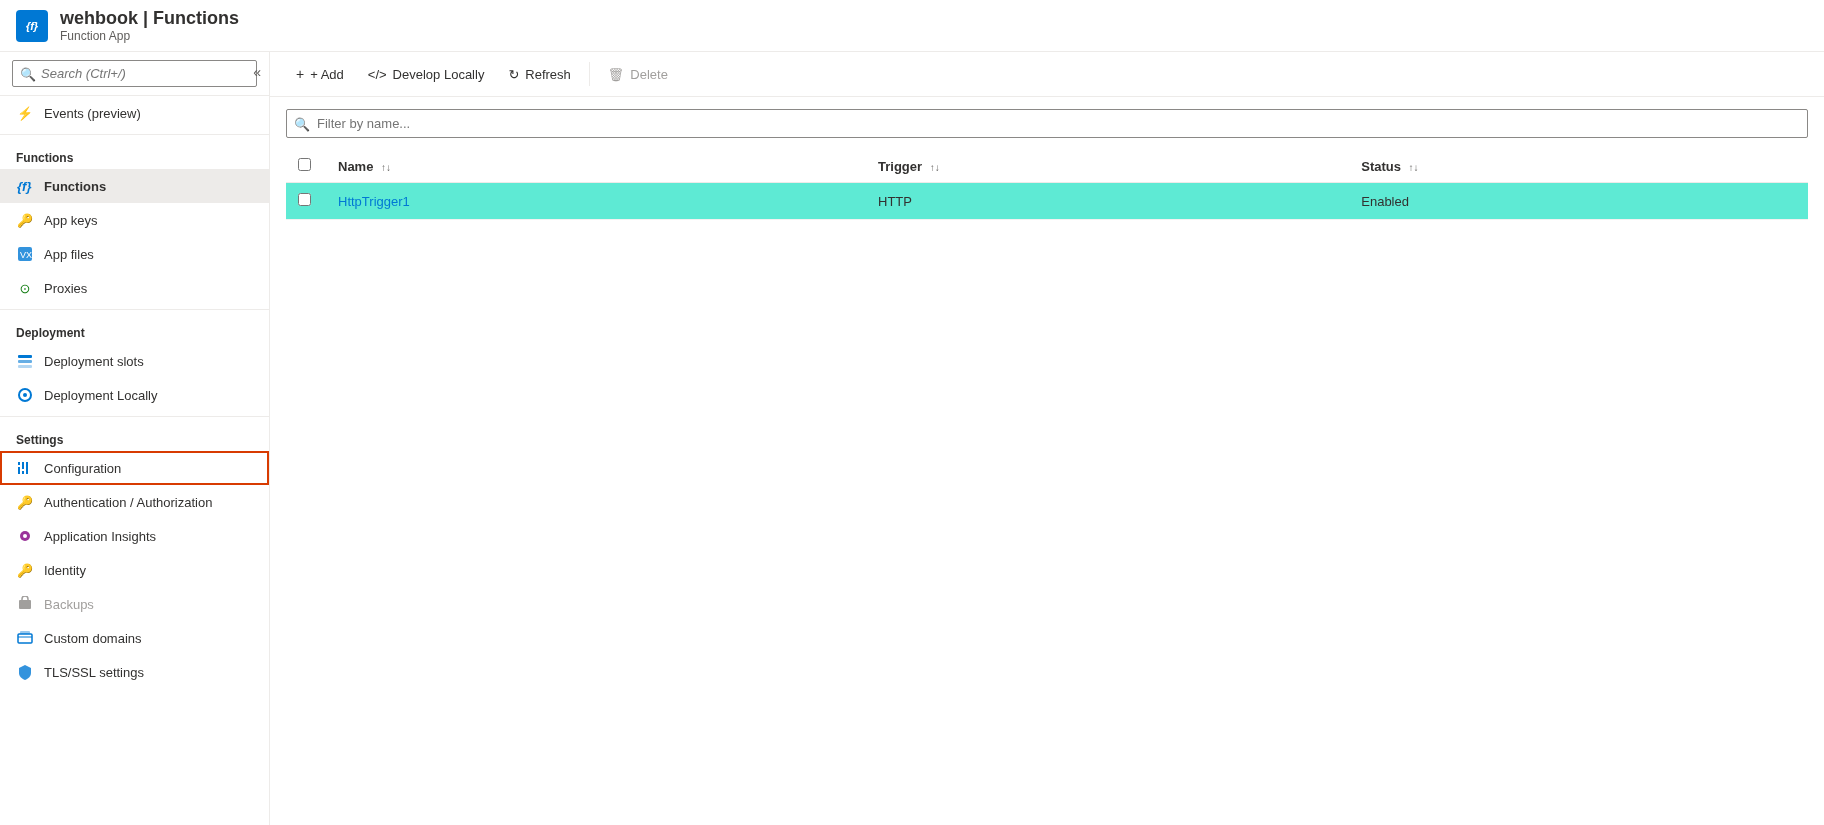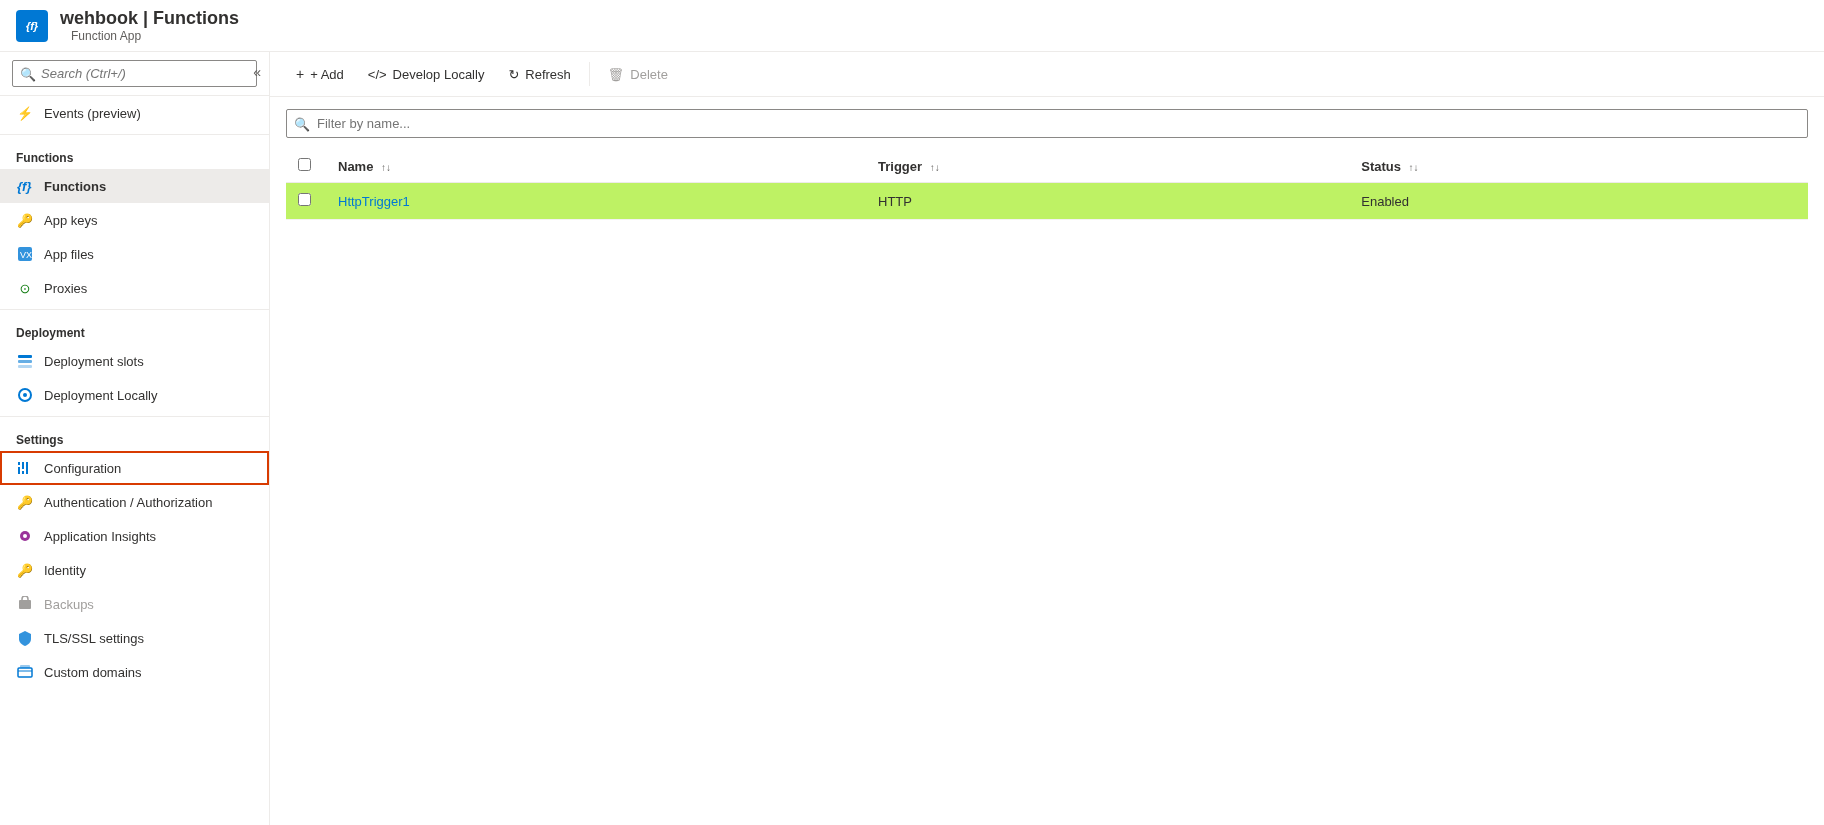--- a/index.html
+++ b/index.html
@@ -3,21 +3,21 @@
   <meta charset="utf-8">
   <style>
     * { box-sizing: border-box; margin: 0; padding: 0; }
     body { font-family: 'Segoe UI', Arial, sans-serif; font-size: 13px; color: #323130; background: #fff; display: flex; flex-direction: column; height: 100vh; overflow: hidden; }
 
     
     .header { display: flex; align-items: center; padding: 8px 16px; border-bottom: 1px solid #edebe9; background: #fff; gap: 12px; min-height: 52px; }
     .header-icon { width: 32px; height: 32px; background: #0078d4; border-radius: 4px; display: flex; align-items: center; justify-content: center; color: #fff; font-weight: bold; font-size: 14px; flex-shrink: 0; }
     .header-title { display: flex; flex-direction: column; }
     .header-title-main { font-size: 18px; font-weight: 600; color: #323130; text-align: center; }
-    .header-title-sub { font-size: 12px; color: #605e5c; margin-left: 11px; }
+    .header-title-sub { font-size: 12px; color: #605e5c; }
 
     
     .layout { display: flex; flex: 1; overflow: hidden; }
 
     
     .sidebar { width: 270px; border-right: 1px solid #edebe9; background: #fff; overflow-y: auto; flex-shrink: 0; position: relative; }
     .sidebar-search { padding: 8px 12px; border-bottom: 1px solid #edebe9; }
     .sidebar-search input { width: 100%; border: 1px solid #8a8886; border-radius: 2px; padding: 5px 8px 5px 28px; font-size: 13px; color: #323130; outline: none; font-style: italic; }
     .sidebar-search-wrap { position: relative; }
     .sidebar-search-wrap .search-icon { position: absolute; left: 8px; top: 50%; transform: translateY(-50%); color: #605e5c; font-size: 13px; }
@@ -204,37 +204,37 @@
       <span class="sidebar-icon icon-backups">
         <svg width="16" height="16" viewBox="0 0 16 16">
             <rect x="2" y="4" width="12" height="9" rx="1" fill="#a19f9d"></rect>
             <path d="M5 4V3a3 3 0 016 0v1" stroke="#a19f9d" stroke-width="1.5" fill="none"></path>
           </svg>
       </span>
       <span>Backups</span>
     </div>
 
     <div class="sidebar-item">
-      <span class="sidebar-icon icon-tls">
-        <svg width="16" height="16" viewBox="0 0 16 16">
-            <path d="M8 1L2 4v5c0 3.5 2.5 5.5 6 7 3.5-1.5 6-3.5 6-7V4L8 1z" fill="#0078d4" opacity="0.8"></path>
-          </svg>
-      </span>
-      <span>TLS/SSL settings</span>
-    </div>
-
-    <div class="sidebar-item">
       <span class="sidebar-icon icon-domains">
         <svg width="16" height="16" viewBox="0 0 16 16">
             <rect x="1" y="4" width="14" height="9" rx="1" fill="none" stroke="#0078d4" stroke-width="1.5"></rect>
             <rect x="3" y="1" width="10" height="3" rx="1" fill="#0078d4" opacity="0.4"></rect>
             <line x1="1" y1="7" x2="15" y2="7" stroke="#0078d4" stroke-width="1"></line>
           </svg>
       </span>
       <span>Custom domains</span>
+    </div>
+
+    <div class="sidebar-item">
+      <span class="sidebar-icon icon-tls">
+        <svg width="16" height="16" viewBox="0 0 16 16">
+            <path d="M8 1L2 4v5c0 3.5 2.5 5.5 6 7 3.5-1.5 6-3.5 6-7V4L8 1z" fill="#0078d4" opacity="0.8"></path>
+          </svg>
+      </span>
+      <span>TLS/SSL settings</span>
     </div>
 
   </div>
 
   <div class="main">
 
     <div class="toolbar">
       <button class="toolbar-btn">
         <span style="font-size:14px;">+</span>
         <span>+ Add</span>
@@ -276,21 +276,21 @@
               <span>Trigger</span>
               <span class="sort-icon">↑↓</span>
             </th>
             <th>
               <span>Status</span>
               <span class="sort-icon">↑↓</span>
             </th>
           </tr>
         </thead>
         <tbody id="table-body">
-          <tr style="background:#bef264;">
+          <tr style="background:#5eead4;">
             <td class="checkbox-col">
               <input type="checkbox" style="">
             </td>
             <td>
               <a class="link-text">HttpTrigger1</a>
             </td>
             <td>
               <span>HTTP</span>
             </td>
             <td>

